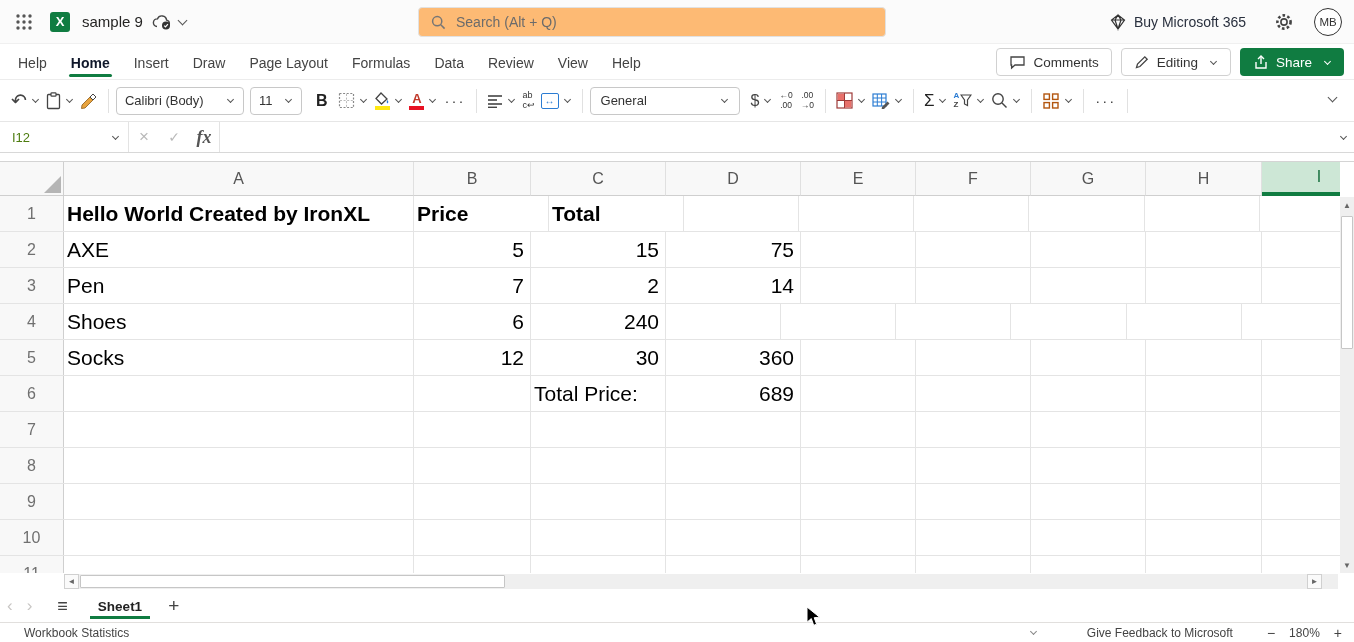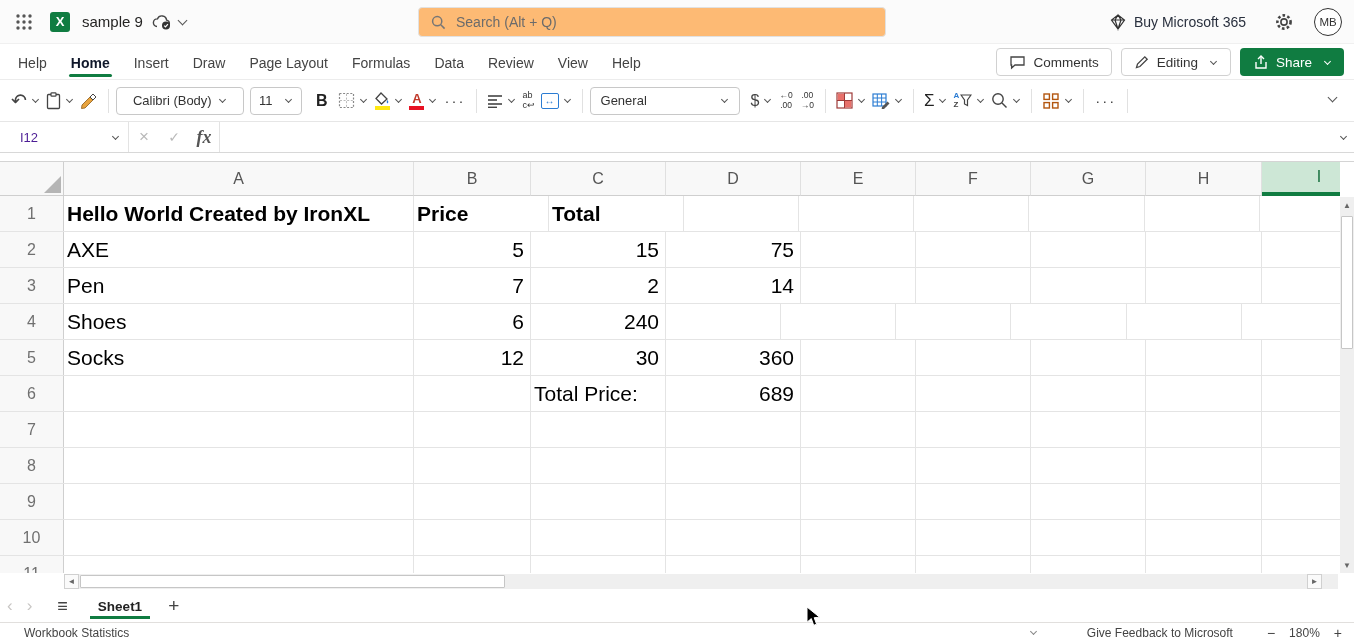--- a/index.html
+++ b/index.html
@@ -29,36 +29,36 @@
   .rtab.active { font-weight:bold; color:#0f172a; }
   .rtab.active::after { content:""; position:absolute; left:10px; right:10px; bottom:0; height:3px; background:#107C41; border-radius:2px; }
   .tabsright { position:absolute; right:10px; top:4px; display:flex; gap:9px; align-items:center; }
   .pillbtn { height:28px; border:1px solid #d1d1d1; background:#fff; border-radius:4px; display:flex; align-items:center; gap:7px; padding:0 12px; font-size:13.5px; color:#333; cursor:pointer; }
   .sharebtn { height:28px; border:none; background:#107C41; color:#fff; border-radius:4px; display:flex; align-items:center; gap:7px; padding:0 12px; font-size:13.5px; cursor:pointer; }
 
   
   .toolbar { height:42px; background:#fff; border-bottom:1px solid #e6e6e6; display:flex; align-items:center; padding:0 8px; position:relative; }
   .tbtn { display:flex; align-items:center; padding:4px 3px; border-radius:3px; cursor:pointer; color:#444; }
   .vdiv { width:1px; height:24px; background:#e1e1e1; margin:0 7px; }
-  .fontbox { width:128px; height:28px; border:1px solid #c8c8c8; border-radius:4px; display:flex; align-items:center; justify-content:space-between; padding:0 16px; font-size:13px; color:#333; cursor:pointer; }
+  .fontbox { width:128px; height:28px; border:1px solid #c8c8c8; border-radius:4px; display:flex; align-items:center; justify-content:space-between; padding:0 8px; font-size:13px; color:#333; cursor:pointer; }
   .sizebox { width:52px; height:28px; border:1px solid #c8c8c8; border-radius:4px; display:flex; align-items:center; justify-content:space-between; padding:0 8px; font-size:13px; margin-left:6px; cursor:pointer; }
   .fmtbox { width:150px; height:28px; border:1px solid #c8c8c8; border-radius:4px; display:flex; align-items:center; justify-content:space-between; padding:0 10px; font-size:13px; cursor:pointer; }
   .boldbtn { font-weight:bold; font-size:16px; color:#222; padding:2px 8px; }
   .colorstack { display:flex; flex-direction:column; align-items:center; line-height:1; }
   .colorbar { width:15px; height:3.5px; margin-top:1.5px; }
   .decbtn { font-size:8.5px; line-height:1.15; color:#333; text-align:center; padding:2px 4px; }
   .sumbtn { font-size:17px; color:#222; padding:0 3px; }
   .morebtn { font-size:15px; letter-spacing:2px; color:#444; padding:0 4px; }
   .collapsechev { position:absolute; right:16px; top:14px; }
   .sorticon { display:flex; align-items:center; gap:1px; }
   .azcol { display:flex; flex-direction:column; font-size:8px; line-height:1.1; font-weight:bold; }
 
   
   .fbar { height:31px; background:#fff; border-bottom:1px solid #d8d8d8; display:flex; align-items:center; position:relative; }
-  .namebox { width:128px; height:100%; display:flex; align-items:center; justify-content:space-between; padding:0 8px 0 20px; font-size:13px; color:#4c1d95; cursor:pointer; }
+  .namebox { width:128px; height:100%; display:flex; align-items:center; justify-content:space-between; padding:0 8px 0 12px; font-size:13px; color:#4d7c0f; cursor:pointer; }
   .fdiv { width:1px; height:100%; background:#e3e3e3; }
   .fico { width:30px; text-align:center; font-size:14px; color:#b9b9b9; cursor:pointer; }
   .fx { font-style:italic; font-size:18px; color:#555; font-family:"Liberation Serif", serif; font-weight:bold; }
   .finput { flex:1; height:100%; border:none; outline:none; font-size:13px; padding:0 10px; }
   .fexpand { width:26px; display:flex; justify-content:center; }
 
   .gapstrip { height:9px; background:#fff; border-bottom:1px solid #d4d4d4; }
 
   
   .gridwrap { position:relative; height:411px; }

